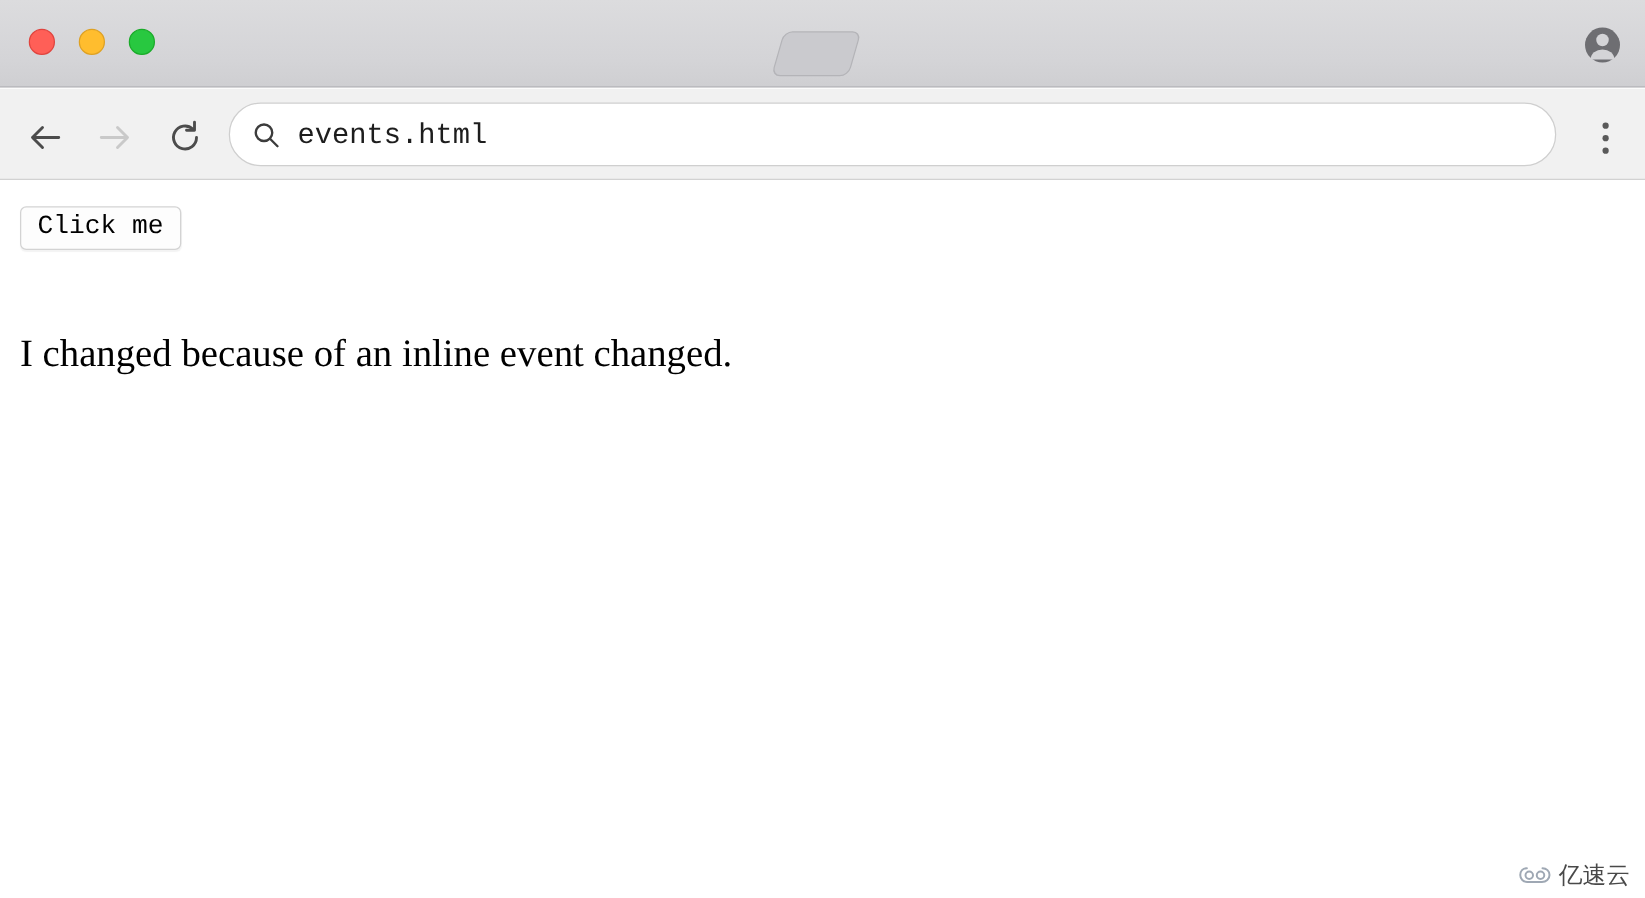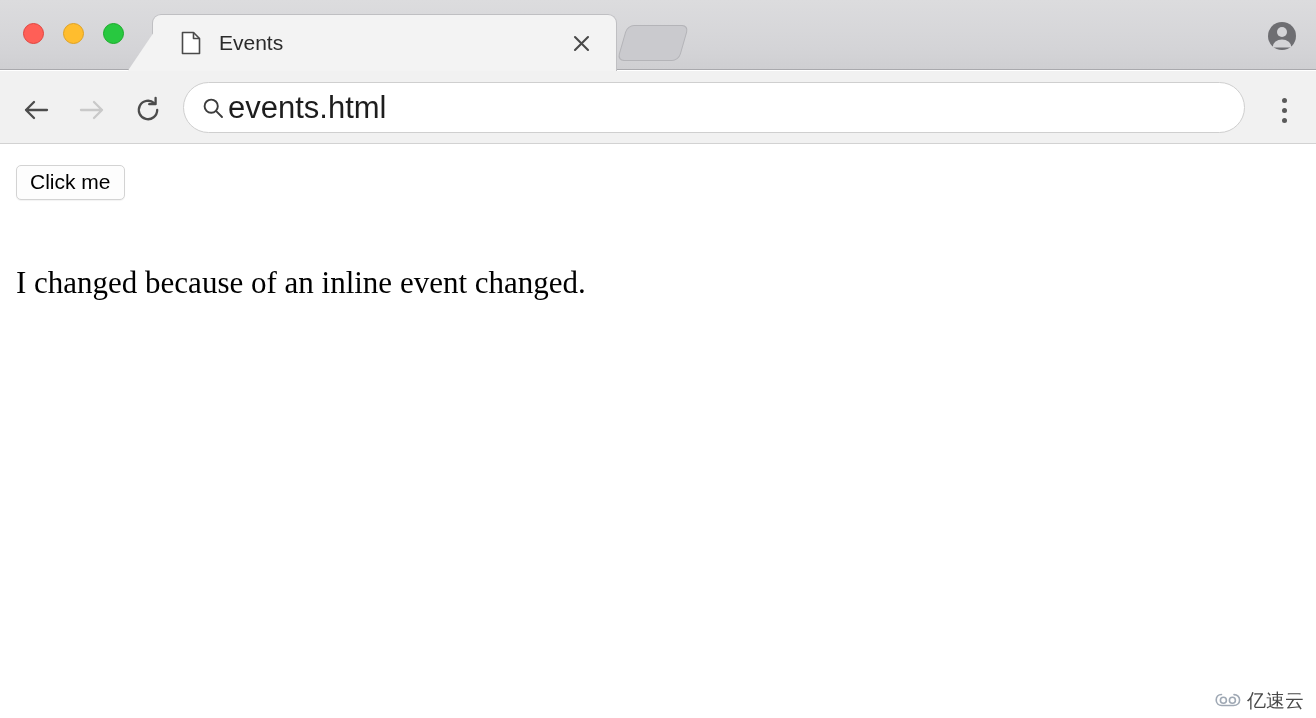--- a/index.html
+++ b/index.html
@@ -168,24 +168,24 @@
     align-items: center;
     cursor: text;
   }
   .omnibox-search-icon {
     margin-left: 18px;
     width: 22px;
     height: 22px;
     flex: none;
   }
   .omnibox-value {
-    margin-left: 4px;
-    font-size: 31px;
+    margin-left: 14px;
+    font-size: 23px;
     color: #1d1d1d;
-    font-family: Liberation Sans, sans-serif;
+    font-family: Liberation Mono, monospace;
     white-space: nowrap;
     overflow: hidden;
     flex: 1;
     padding-right: 20px;
   }
 
   .menu-btn {
     position: absolute;
     left: 1265px;
     top: 87px;
@@ -216,21 +216,21 @@
     overflow: hidden;
   }
 
   .click-button {
     position: absolute;
     left: 16px;
     top: 20px;
     padding: 5px 13px 6px 13px;
     font-size: 21px;
     line-height: 1.05;
-    font-family: Liberation Sans, sans-serif;
+    font-family: Liberation Mono, monospace;
     color: #000000;
     background: #fdfdfd;
     border: 1px solid #d3d3d3;
     border-radius: 5px;
     box-shadow: 0 1px 1px rgba(0,0,0,0.05);
     cursor: pointer;
   }
 
   .body-paragraph {
     position: absolute;
@@ -272,32 +272,20 @@
 <div class="browser-window">
 
   <div class="tab-strip">
 
     <div class="traffic-lights">
       <div class="light close"></div>
       <div class="light min"></div>
       <div class="light max"></div>
     </div>
 
-    <div class="tab">
-      <svg class="tab-favicon" viewBox="0 0 20 24">
-        <path d="M1.5 1.5 H12.5 L18.5 7.5 V22.5 H1.5 Z" fill="#ffffff" stroke="#4a4a4a" stroke-width="1.6" stroke-linejoin="round"></path>
-        <path d="M12.5 1.5 V7.5 H18.5" fill="none" stroke="#4a4a4a" stroke-width="1.6" stroke-linejoin="round"></path>
-      </svg>
-      <span class="tab-title">Events</span>
-      <span class="tab-close">
-        <svg width="17" height="17" viewBox="0 0 17 17">
-          <path d="M2 2 L15 15 M15 2 L2 15" stroke="#484848" stroke-width="2.1" stroke-linecap="round"></path>
-        </svg>
-      </span>
-    </div>
 
     <div class="new-tab"></div>
 
     <div class="avatar-btn">
       <svg width="36" height="36" viewBox="0 0 36 36">
         <circle cx="18" cy="18" r="14" fill="#6e6e72"></circle>
         <circle cx="18" cy="14" r="5" fill="#d4d4d7"></circle>
         <path d="M8.5 29.5 a9.5 8 0 0 1 19 0 z" fill="#d4d4d7"></path>
       </svg>
     </div>

